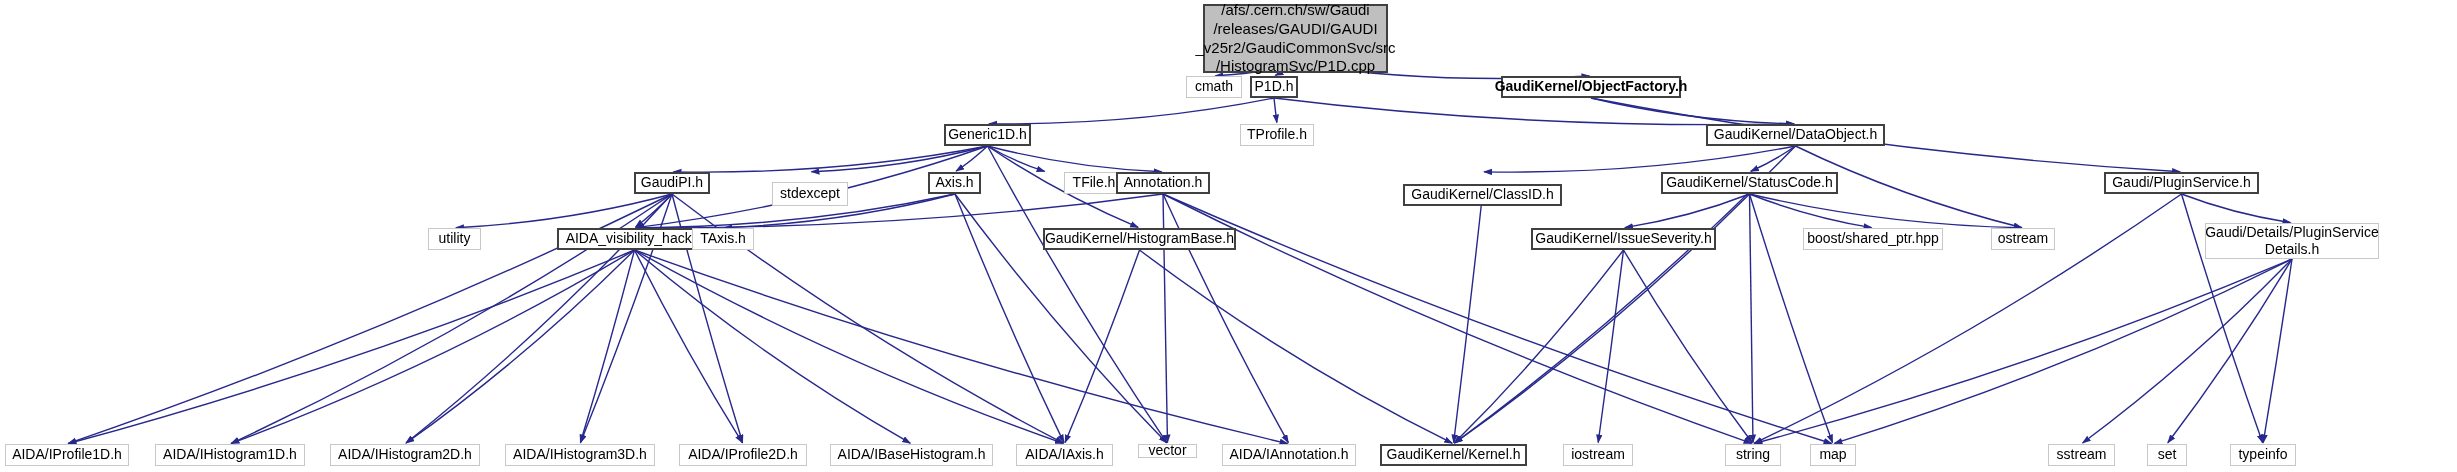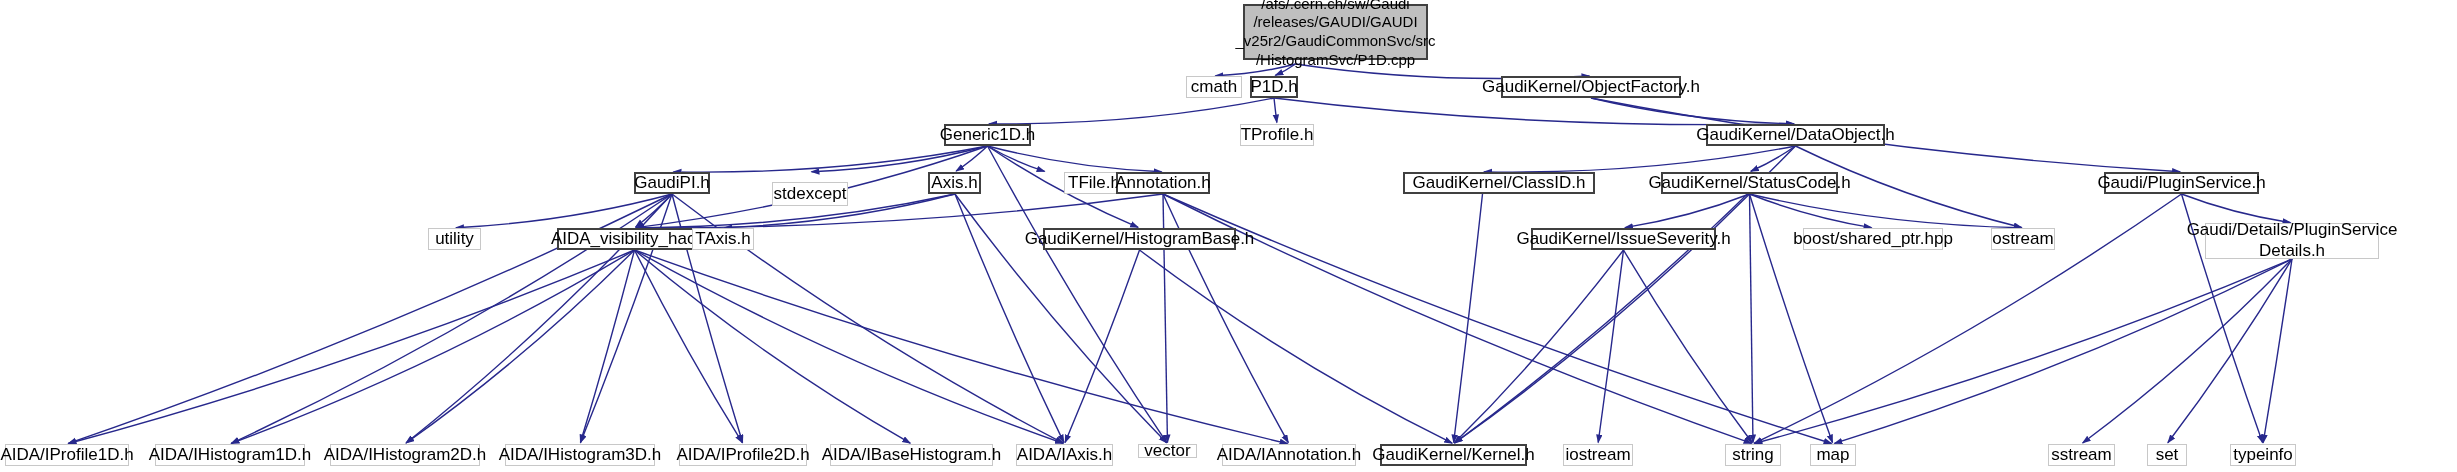--- a/index.html
+++ b/index.html
@@ -14,21 +14,21 @@
   }
   #edges{position:absolute;left:0;top:0;width:2457px;height:472px;}
   .node{
     position:absolute;
     box-sizing:border-box;
     display:flex;
     align-items:center;
     justify-content:center;
     text-align:center;
     color:#000000;
-    font-size:17px;
+    font-size:14px;
     line-height:1.12;
     white-space:pre;
     background:#ffffff;
     border:1px solid #c8c8c8;
     z-index:5;
   }
   .node.solid{border:2px solid #404040;}
   .node.root{background:#bfbfbf;border:2px solid #404040;font-size:15px;line-height:1.25;white-space:pre-line;}
   .node.two-line{line-height:1.22;white-space:pre-line;}
 </style>
@@ -104,36 +104,36 @@
         <path d="M2181.5,194 Q1976.9978067578872,336.62204973285446 1754.295613515775,443.2440994657089" fill="none" stroke="#27288c" stroke-width="1.4" marker-end="url(#arrow)"></path>
         <path d="M2181.5,194 Q2220.0207905970137,322.36193434666706 2262.535081194027,442.57386869333413" fill="none" stroke="#27288c" stroke-width="1.4" marker-end="url(#arrow)"></path>
         <path d="M2292,259 Q2192.470603566727,361.52989116463476 2082.626707133453,443.00978232926957" fill="none" stroke="#27288c" stroke-width="1.4" marker-end="url(#arrow)"></path>
         <path d="M2292,259 Q2232.9823930584585,357.1285582734814 2167.839786116917,442.7571165469629" fill="none" stroke="#27288c" stroke-width="1.4" marker-end="url(#arrow)"></path>
         <path d="M2292,259 Q2278.3266491797267,352.20904833622643 2263.232298359453,442.5180966724529" fill="none" stroke="#27288c" stroke-width="1.4" marker-end="url(#arrow)"></path>
         <path d="M2292,259 Q2072.2956234858643,369.2196288782462 1834.3912469717293,443.4392577564925" fill="none" stroke="#27288c" stroke-width="1.4" marker-end="url(#arrow)"></path>
         <path d="M2292,259 Q2032.309378666148,369.25652123703645 1754.4187573322959,443.5130424740729" fill="none" stroke="#27288c" stroke-width="1.4" marker-end="url(#arrow)"></path>
       </g>
   </svg>
   <div id="node-layer">
-      <div class="node root" style="left: 1203px; top: 4px; width: 185px; height: 56px; margin-left: 40px;">/afs/.cern.ch/sw/Gaudi
+      <div class="node root" style="left: 1203px; top: 4px; width: 185px; height: 69px;">/afs/.cern.ch/sw/Gaudi
 /releases/GAUDI/GAUDI
 _v25r2/GaudiCommonSvc/src
 /HistogramSvc/P1D.cpp</div>
       <div class="node " style="left: 1186px; top: 76px; width: 56px; height: 22px;">cmath</div>
       <div class="node solid" style="left: 1250px; top: 76px; width: 48px; height: 22px;">P1D.h</div>
-      <div class="node solid" style="left: 1501px; top: 76px; width: 180px; height: 22px;">GaudiKernel/ObjectFactory.h</div>
+      <div class="node solid" style="left: 1501px; top: 76px; width: 180px; height: 22px; font-weight: bold;">GaudiKernel/ObjectFactory.h</div>
       <div class="node " style="left: 1240px; top: 124px; width: 74px; height: 22px;">TProfile.h</div>
       <div class="node solid" style="left: 944px; top: 124px; width: 87px; height: 22px;">Generic1D.h</div>
       <div class="node solid" style="left: 1706px; top: 124px; width: 179px; height: 22px;">GaudiKernel/DataObject.h</div>
       <div class="node solid" style="left: 634px; top: 172px; width: 76px; height: 22px;">GaudiPI.h</div>
       <div class="node " style="left: 772px; top: 172px; width: 76px; height: 24px; margin-top: 10px;">stdexcept</div>
       <div class="node solid" style="left: 928px; top: 172px; width: 53px; height: 22px;">Axis.h</div>
       <div class="node " style="left: 1064px; top: 172px; width: 60px; height: 22px;">TFile.h</div>
       <div class="node solid" style="left: 1116px; top: 172px; width: 94px; height: 22px;">Annotation.h</div>
-      <div class="node solid" style="left: 1403px; top: 172px; width: 192px; height: 22px;">GaudiKernel/ClassID.h</div>
+      <div class="node solid" style="left: 1403px; top: 184px; width: 159px; height: 22px;">GaudiKernel/ClassID.h</div>
       <div class="node solid" style="left: 1661px; top: 172px; width: 177px; height: 22px;">GaudiKernel/StatusCode.h</div>
       <div class="node solid" style="left: 2104px; top: 172px; width: 155px; height: 22px;">Gaudi/PluginService.h</div>
       <div class="node " style="left: 428px; top: 228px; width: 53px; height: 22px;">utility</div>
       <div class="node solid" style="left: 557px; top: 228px; width: 155px; height: 22px;">AIDA_visibility_hack.h</div>
       <div class="node " style="left: 692px; top: 228px; width: 62px; height: 22px;">TAxis.h</div>
       <div class="node solid" style="left: 1043px; top: 228px; width: 193px; height: 22px;">GaudiKernel/HistogramBase.h</div>
       <div class="node solid" style="left: 1531px; top: 228px; width: 185px; height: 22px;">GaudiKernel/IssueSeverity.h</div>
       <div class="node " style="left: 1803px; top: 228px; width: 140px; height: 22px;">boost/shared_ptr.hpp</div>
       <div class="node " style="left: 1991px; top: 228px; width: 64px; height: 22px;">ostream</div>
       <div class="node two-line" style="left: 2205px; top: 223px; width: 174px; height: 36px;">Gaudi/Details/PluginService

